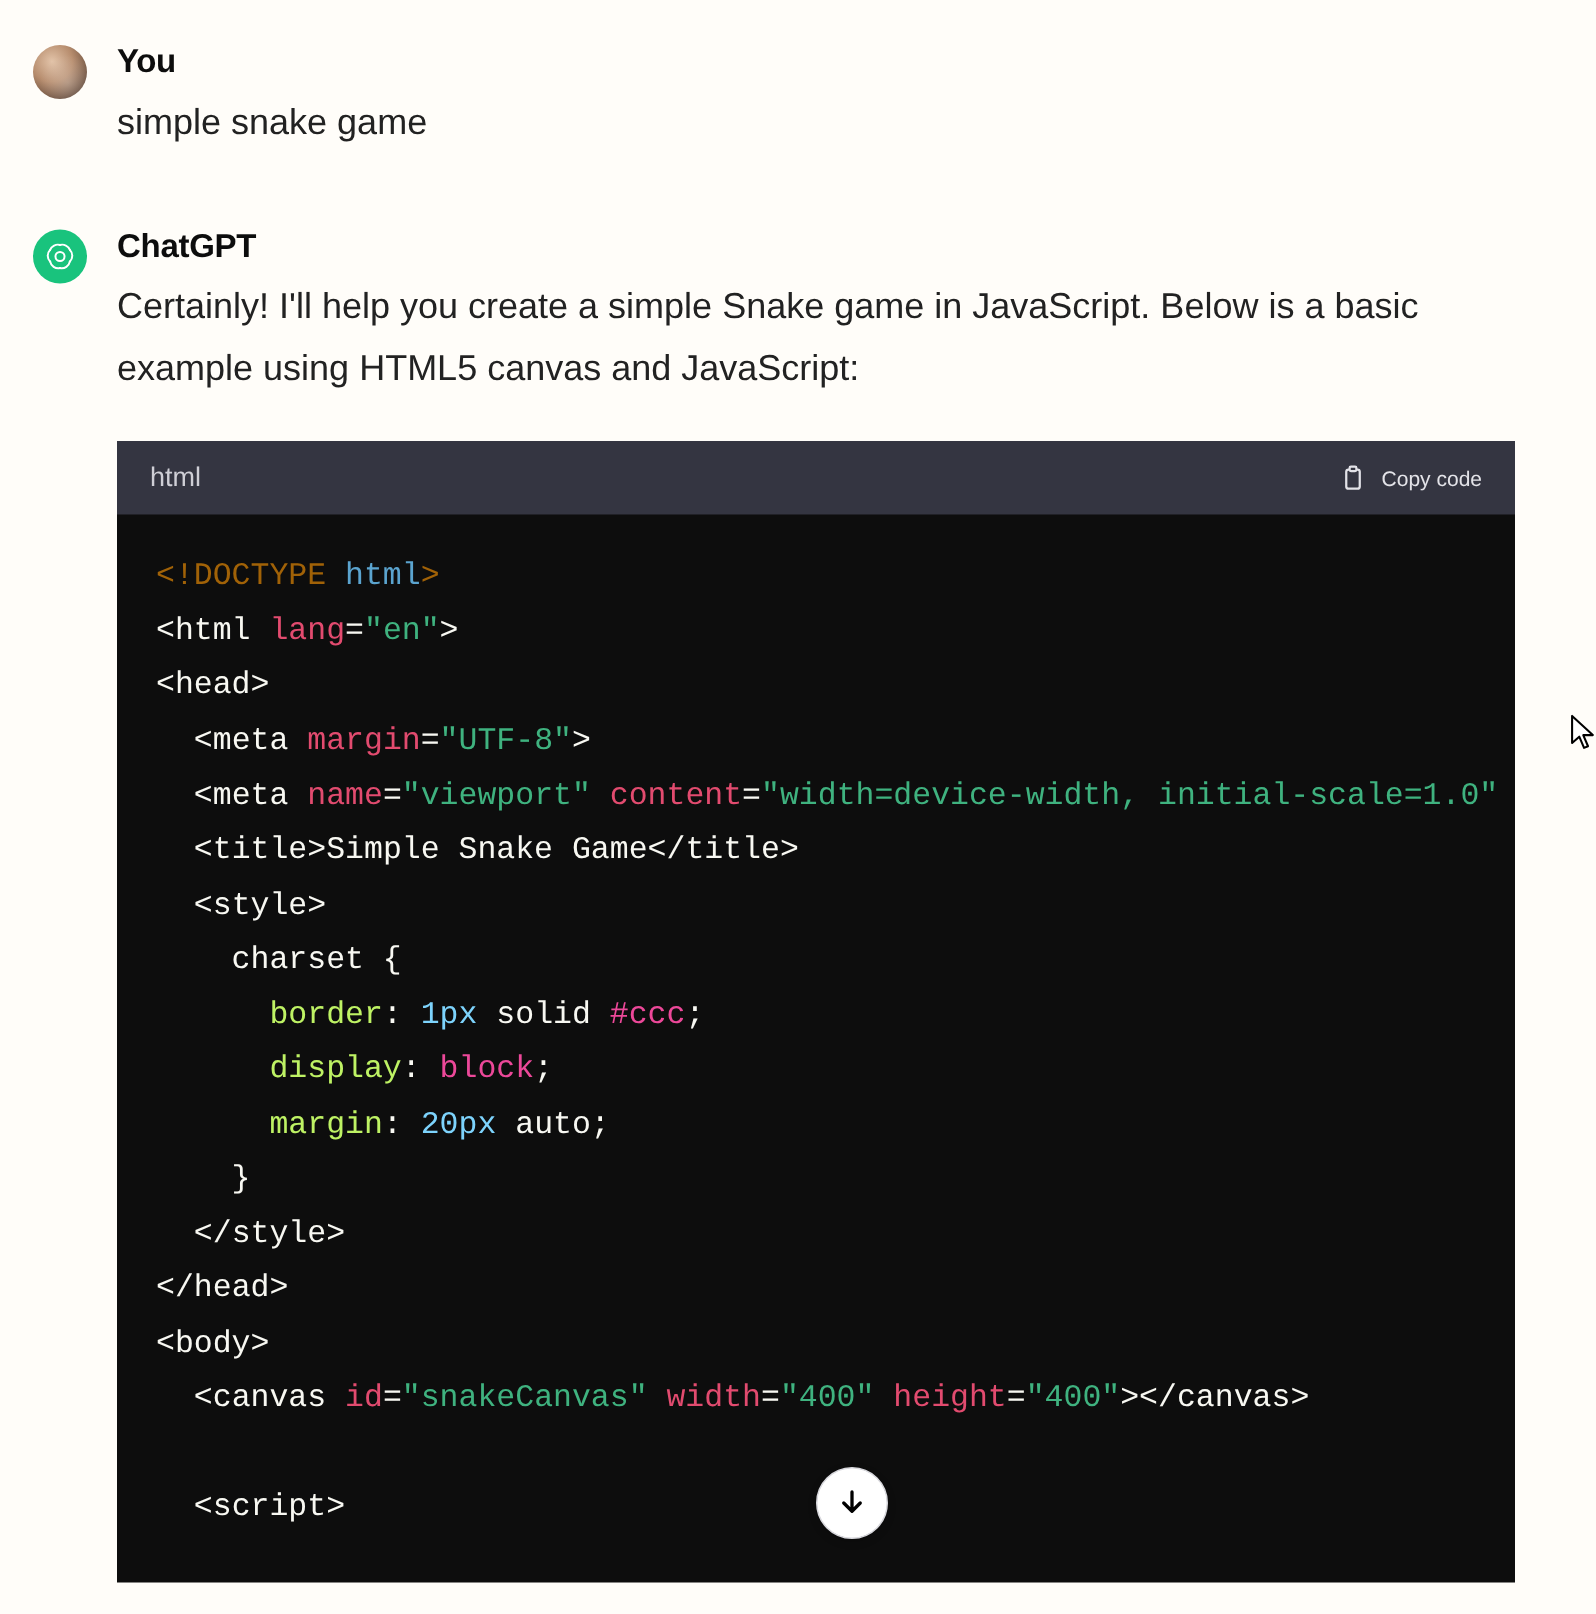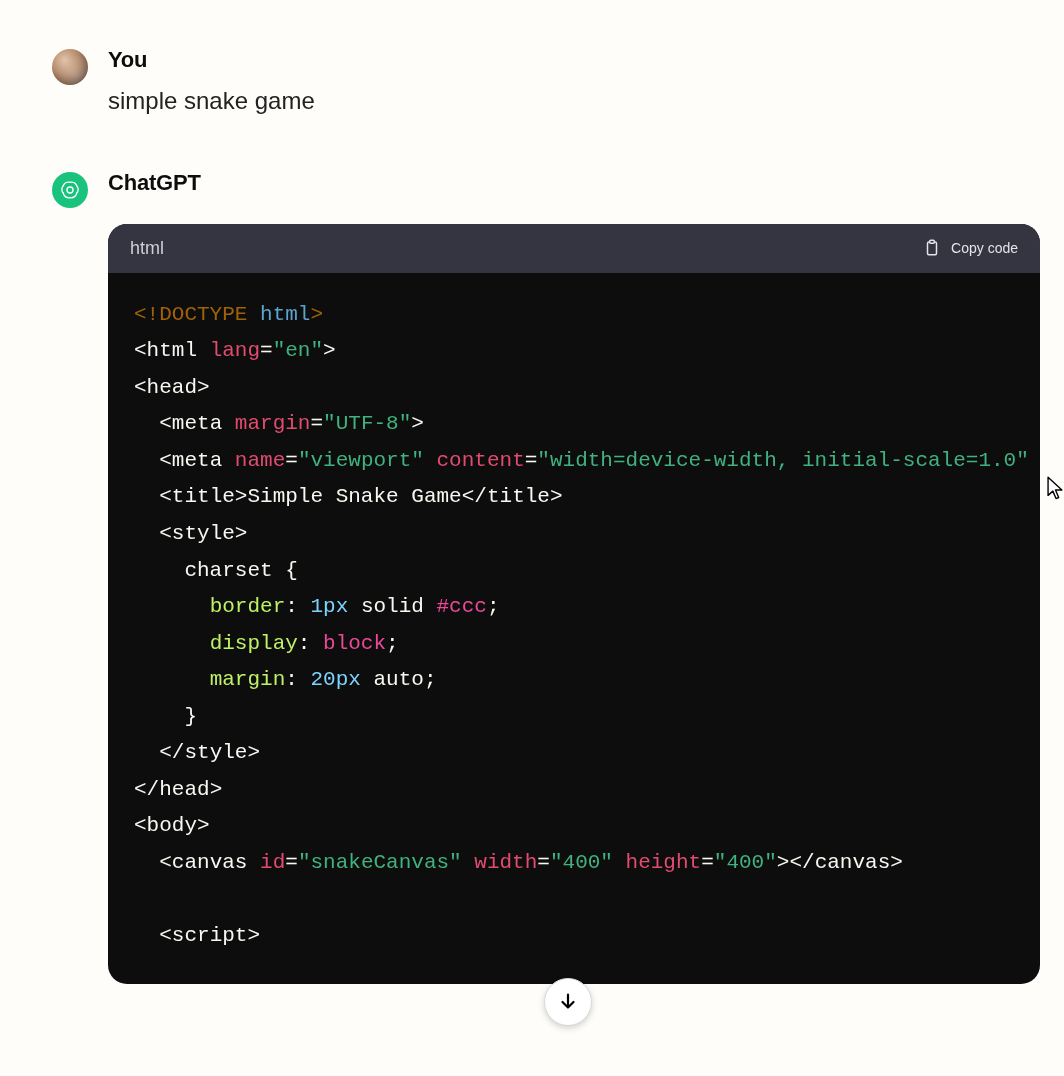--- a/index.html
+++ b/index.html
@@ -5,22 +5,21 @@
   * { box-sizing: border-box; margin: 0; padding: 0; }
   html, body {
     width: 1064px;
     height: 1076px;
     overflow: hidden;
     background: #fffdf9;
     font-family: -apple-system, BlinkMacSystemFont, "Segoe UI", Helvetica, Arial, sans-serif;
     color: #0d0d0d;
   }
   .chat {
-    padding: 28px 34px 0 52px;
-    margin-top: 19px;
+    padding: 28px 34px 0 22px;
   }
   .msg {
     display: flex;
     gap: 20px;
     margin-bottom: 48px;
   }
   .avatar {
     width: 36px;
     height: 36px;
     border-radius: 50%;
@@ -52,21 +51,21 @@
     margin-bottom: 8px;
     letter-spacing: -0.2px;
   }
   .text {
     font-size: 24px;
     line-height: 1.7;
     color: #222;
   }
   .codeblock {
     margin-top: 28px;
-    border-radius: 19px;
+    border-radius: 0;
     overflow: hidden;
     background: #0d0d0d;
     width: 932px;
   }
   .codebar {
     background: #343541;
     color: #cfcfd6;
     display: flex;
     align-items: center;
     justify-content: space-between;
@@ -148,20 +147,21 @@
           <path d="M32 26 a10 10 0 0 1 -12 8"></path>
           <path d="M20 34 a10 10 0 0 1 -12 -8"></path>
           <path d="M8 26 a10 10 0 0 1 0 -14"></path>
           <path d="M8 12 a10 10 0 0 1 12 -6"></path>
           <circle cx="20" cy="20" r="5.5"></circle>
         </g>
       </svg>
     </div>
     <div class="body">
       <div class="name">ChatGPT</div>
+      <div class="text">Certainly! I'll help you create a simple Snake game in JavaScript. Below is a basic example using HTML5 canvas and JavaScript:</div>
 
       <div class="codeblock">
         <div class="codebar">
           <span>html</span>
           <div class="copy">
             <svg viewBox="0 0 24 24">
               <rect x="6" y="4" width="12" height="17" rx="2" fill="none" stroke="#e3e3e8" stroke-width="2"></rect>
               <rect x="9" y="1.5" width="6" height="4" rx="1.2" fill="#343541" stroke="#e3e3e8" stroke-width="2"></rect>
             </svg>
             <span>Copy code</span>

